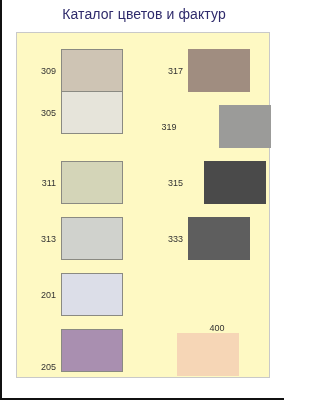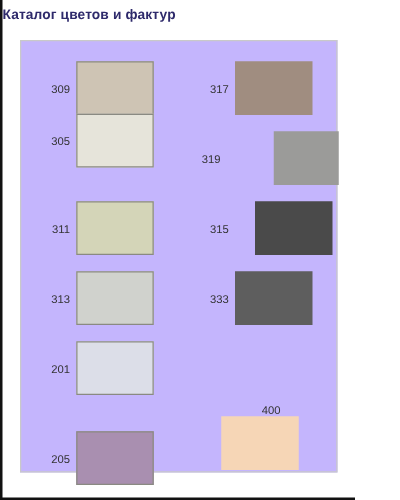--- a/index.html
+++ b/index.html
@@ -20,36 +20,36 @@
     box-sizing: border-box;
     border-left: 2px solid #111111;
     border-bottom: 2px solid #111111;
     background: #ffffff;
   }
   #page-title {
     position: absolute;
     top: 6px;
     left: 0;
     width: 284px;
-    text-align: left;
-    font-size: 11px;
-    font-weight: bold;
+    text-align: center;
+    font-size: 14px;
+    font-weight: normal;
     color: #2e2a6b;
     letter-spacing: 0.1px;
     white-space: nowrap;
   }
   #catalog-panel {
     position: absolute;
     left: 14px;
     top: 32px;
     width: 254px;
     height: 346px;
     box-sizing: border-box;
     border: 1px solid #c9c9c9;
-    background: #c4b5fd;
+    background: #fef9c3;
   }
   .column {
     position: absolute;
     top: 0;
     width: 127px;
     height: 100%;
   }
   #column-left  { left: 0; }
   #column-right { left: 127px; }
 
@@ -101,21 +101,21 @@
           <div class="swatch-chip bordered" style="background: rgb(212, 213, 184);"></div>
         </div>
         <div class="swatch-row" style="top: 178px;">
           <div class="swatch-label">313</div>
           <div class="swatch-chip bordered" style="background: rgb(208, 210, 205);"></div>
         </div>
         <div class="swatch-row" style="top: 234px;">
           <div class="swatch-label">201</div>
           <div class="swatch-chip bordered" style="background: rgb(220, 222, 232);"></div>
         </div>
-        <div class="swatch-row" style="top: 306px;">
+        <div class="swatch-row" style="top: 284px; align-items: flex-end;">
           <div class="swatch-label">205</div>
           <div class="swatch-chip bordered" style="background: rgb(169, 143, 176);"></div>
         </div>
       </div>
     <div class="column" id="column-right">
         <div class="swatch-row" style="top: 10px;">
           <div class="swatch-label">317</div>
           <div class="swatch-chip" style="background: rgb(160, 141, 128);"></div>
         </div>
         <div class="swatch-row" style="top: 66px; gap: 38px;">

